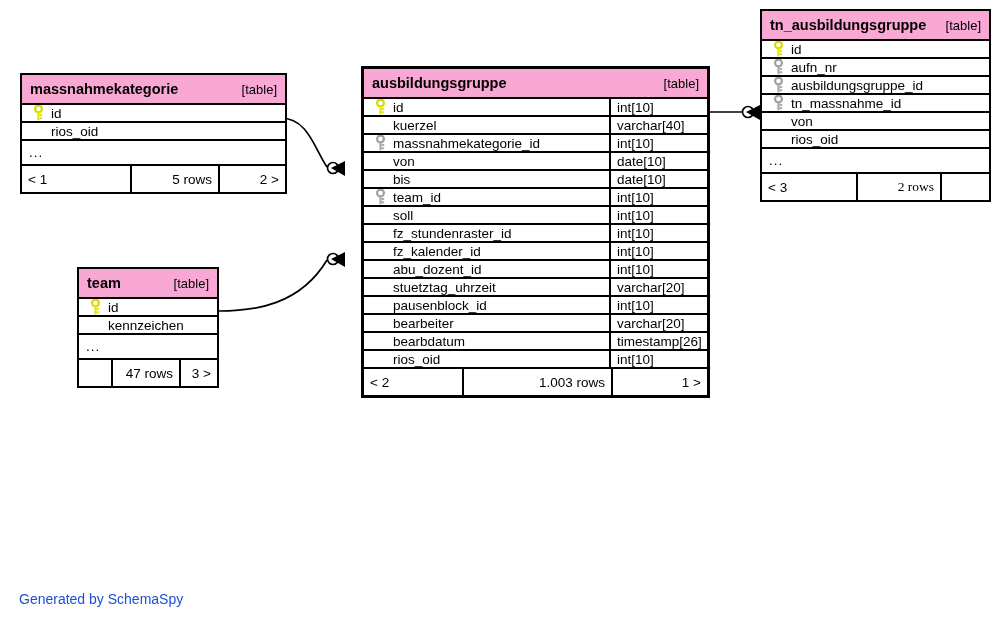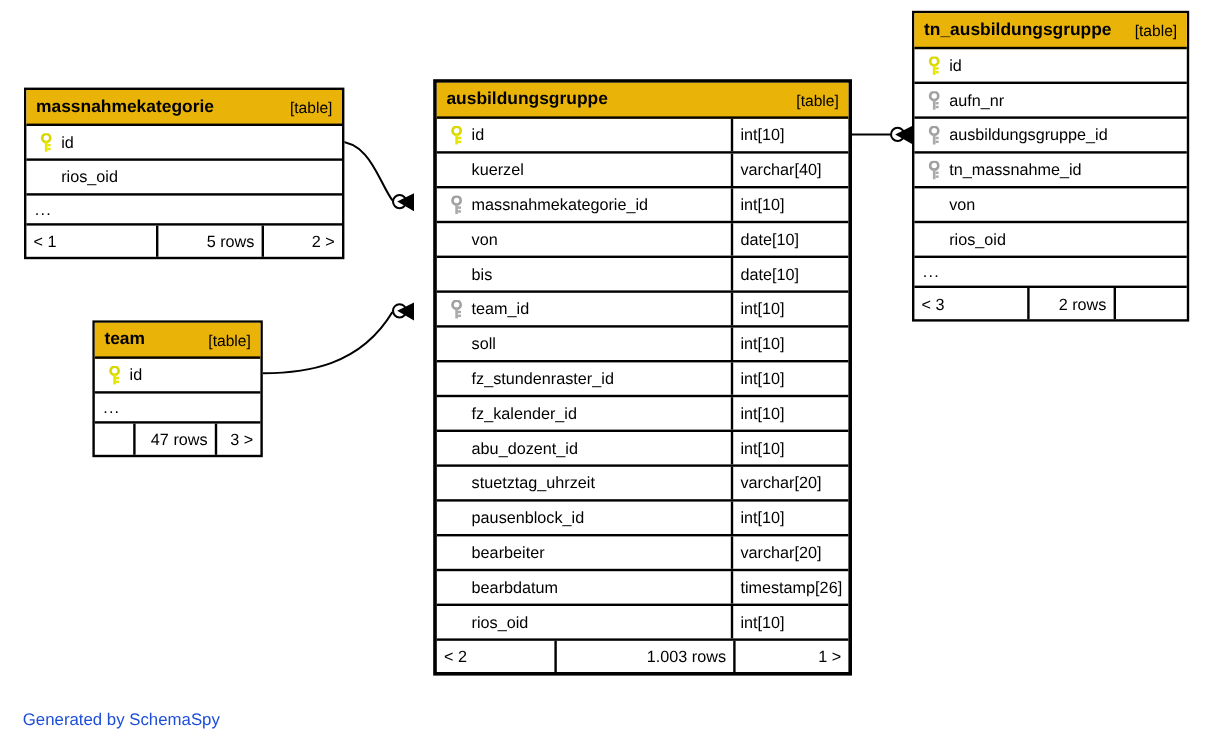--- a/index.html
+++ b/index.html
@@ -35,21 +35,21 @@
     border: 2px solid #000000;
     z-index: 2;
   }
   .table-box.focus {
     border-width: 3px;
   }
   .tbl-header {
     display: flex;
     align-items: center;
     justify-content: space-between;
-    background: #eab308;
+    background: #f9a8d4;
     border-bottom: 2px solid #000000;
     box-sizing: border-box;
     padding: 0 8px;
     height: 30px;
   }
   .tbl-name {
     font-weight: bold;
     font-size: 14.5px;
     color: #000000;
     white-space: nowrap;
@@ -58,21 +58,21 @@
     font-size: 13px;
     color: #000000;
     white-space: nowrap;
     padding-left: 10px;
   }
   .col-row {
     display: flex;
     align-items: stretch;
     border-bottom: 2px solid #000000;
     box-sizing: border-box;
-    height: 29px;
+    height: 18px;
   }
   .col-name-cell {
     display: flex;
     align-items: center;
     flex: 1 1 auto;
     box-sizing: border-box;
     padding-left: 7px;
     min-width: 0;
   }
   .col-type-cell {
@@ -210,20 +210,26 @@
           <svg width="11" height="16" viewBox="0 0 11 16">
               <circle cx="5.5" cy="4" r="3.4" fill="none" stroke="#d8d800" stroke-width="2.2"></circle>
               <rect x="4.4" y="6.4" width="2.2" height="9" fill="#e6e600"></rect>
               <rect x="6.6" y="9" width="2.6" height="2" fill="#e6e600"></rect>
               <rect x="6.6" y="12.2" width="2.6" height="2" fill="#e6e600"></rect>
             </svg>
         </span>
         <span class="col-label">id</span>
       </div>
     </div>
+    <div class="col-row">
+      <div class="col-name-cell">
+        <span class="key-slot"></span>
+        <span class="col-label">kennzeichen</span>
+      </div>
+    </div>
     <div class="ellipsis-row">...</div>
     <div class="tbl-footer">
       <div class="foot-cell foot-prev" style="width:32px;"></div>
       <div class="foot-cell foot-rows" style="width:68px;">47 rows</div>
       <div class="foot-cell foot-next" style="flex:1;">3 &gt;</div>
     </div>
   </div>
 
   <div class="table-box focus" style="left:361px; top:66px; width:349px;">
     <div class="tbl-header">
@@ -444,20 +450,20 @@
     </div>
     <div class="col-row">
       <div class="col-name-cell">
         <span class="key-slot"></span>
         <span class="col-label">rios_oid</span>
       </div>
     </div>
     <div class="ellipsis-row">...</div>
     <div class="tbl-footer">
       <div class="foot-cell foot-prev" style="width:94px;">&lt; 3</div>
-      <div class="foot-cell foot-rows" style="width:72px;">2 rows</div>
+      <div class="foot-cell foot-rows" style="width:84px;font-family:Liberation Serif, serif;">2 rows</div>
       <div class="foot-cell foot-next" style="flex:1;"></div>
     </div>
   </div>
 
   <div class="caption" style="left:19px; top:591px;">Generated by SchemaSpy</div>
 
 </div>
 
 </body></html>

